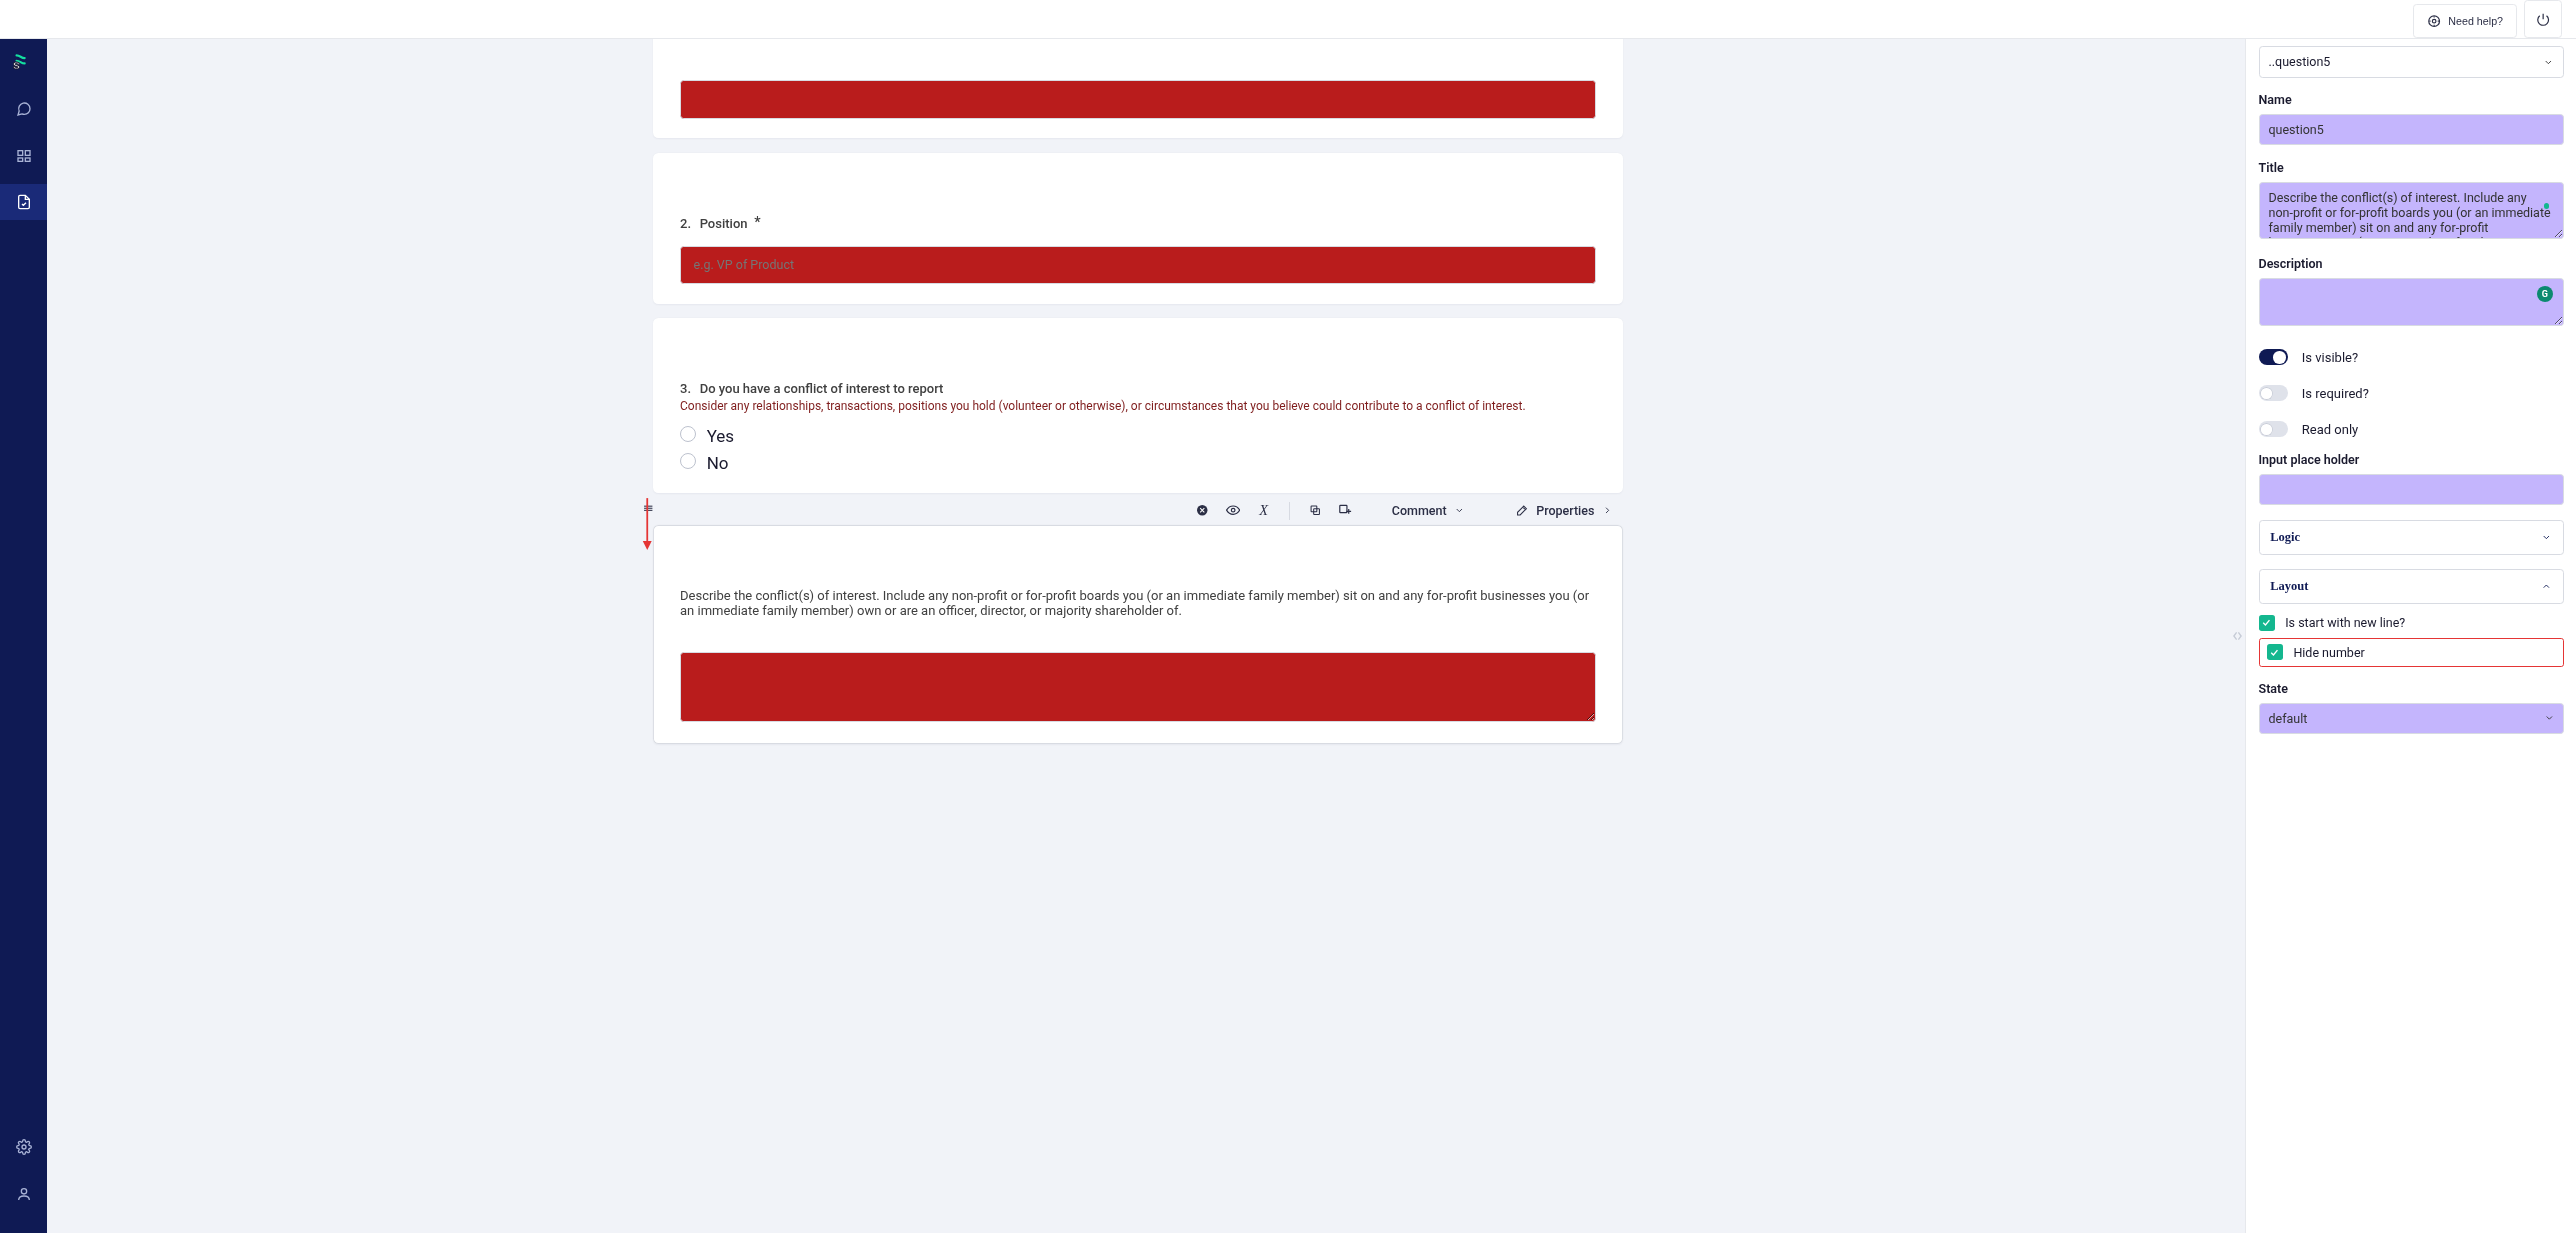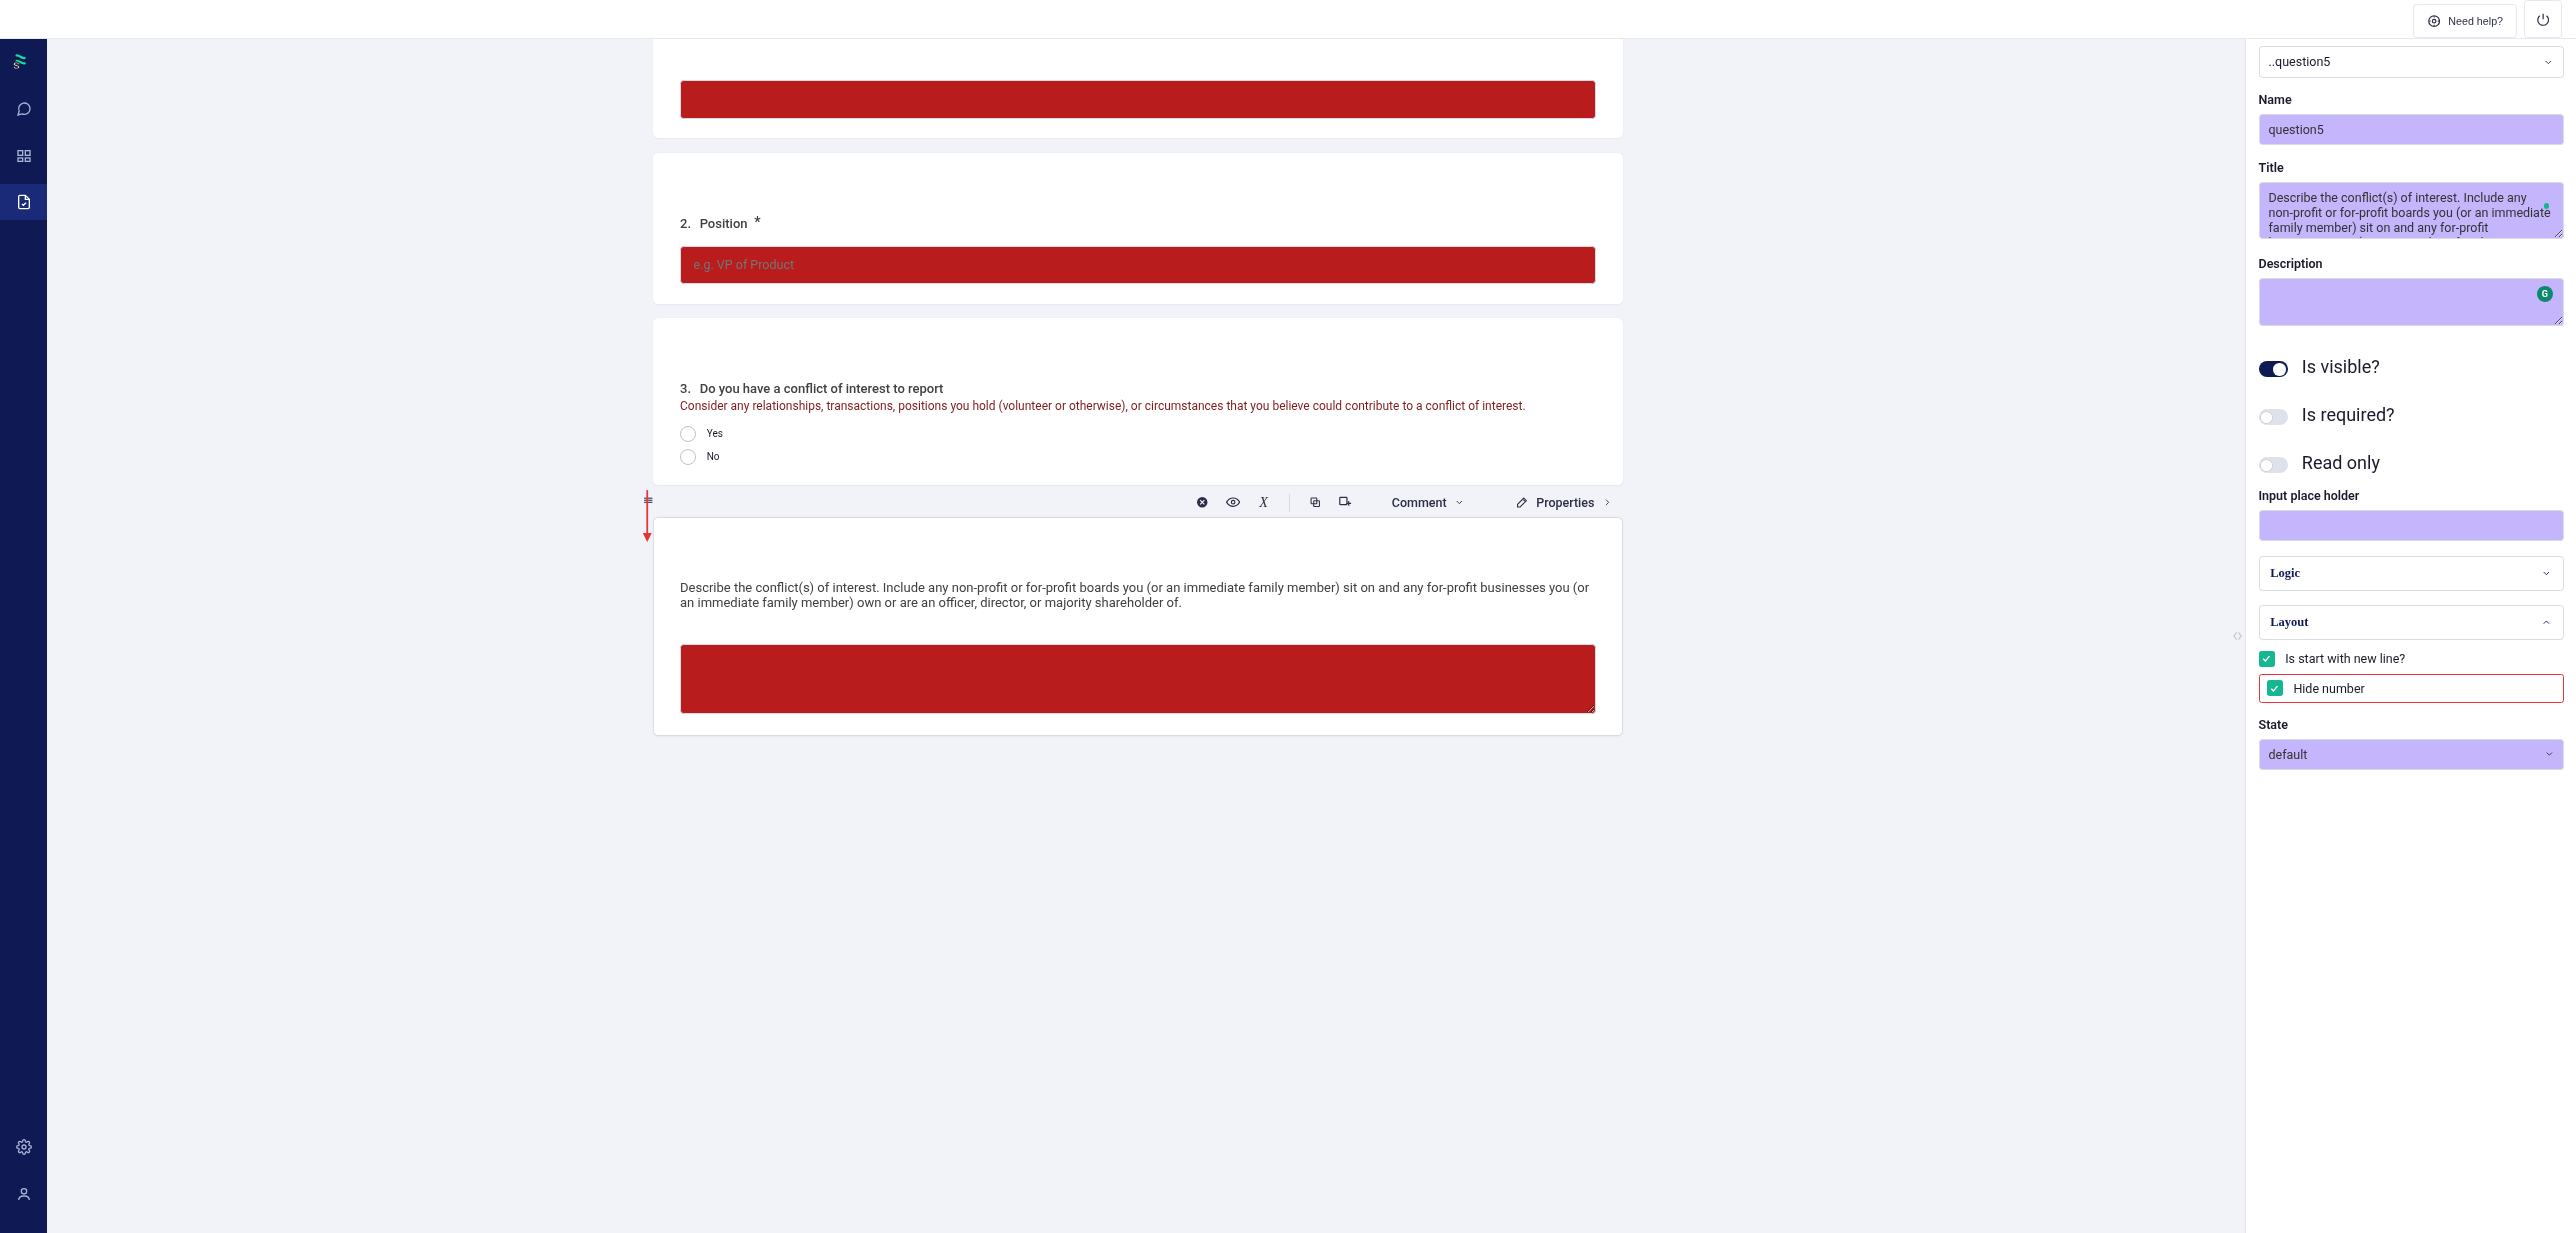--- a/index.html
+++ b/index.html
@@ -106,21 +106,21 @@
     border-radius: 3.6px;
     padding: 10.7px 12.5px;
     font-size: 12.5px;
     margin-top: 14.3px;
     background: #b91c1c;
     font-family: inherit;
   }
   .q-textarea { min-height: 70px; resize: both; }
   .q-textarea-big { margin-top: 34px; }
   .radio-group { margin-top: 12.5px; display: flex; flex-direction: column; gap: 7.2px; }
-  .radio-item { display: flex; align-items: center; gap: 10.7px; font-size: 10px; }
+  .radio-item { display: flex; gap: 10.7px; font-size: 17px; }
   .radio-dot {
     width: 16px; height: 16px; border: 1.8px solid #bdc2ce; border-radius: 50%;
   }
 
   .required-star { position: relative; top: -1.8px; left: 3.6px; font-size: 14.3px; }
 
   
   .card-toolbar {
     width: 100%;
     max-width: 970px;
@@ -195,21 +195,21 @@
     appearance: none;
     background-image: none;
     position: relative;
   }
   .select-wrap { position: relative; }
   .select-caret {
     position: absolute; right: 9px; top: 50%; transform: translateY(-50%);
     pointer-events: none; color:#333;
   }
 
-  .toggle-row { display:flex; align-items:flex-end; gap:14.3px; margin-top:27px; font-size:18px; }
+  .toggle-row { display:flex; align-items:flex-end; gap:14.3px; margin-top:20px; font-size:13px; }
   .toggle {
     width: 29px; height: 16px; border-radius: 9px; position: relative; cursor: pointer;
   }
   .toggle .knob {
     position:absolute; top:1.8px; width:12.5px; height:12.5px; border-radius:50%; background:#fff;
   }
   .toggle.on { background:#0f1a54; }
   .toggle.on .knob { right:1.8px; }
   .toggle.off { background:#dfe2ea; }
   .toggle.off .knob { left:1.8px; background:#fff; box-shadow:0 0 0 0.9px #c9cdd8 inset; }

